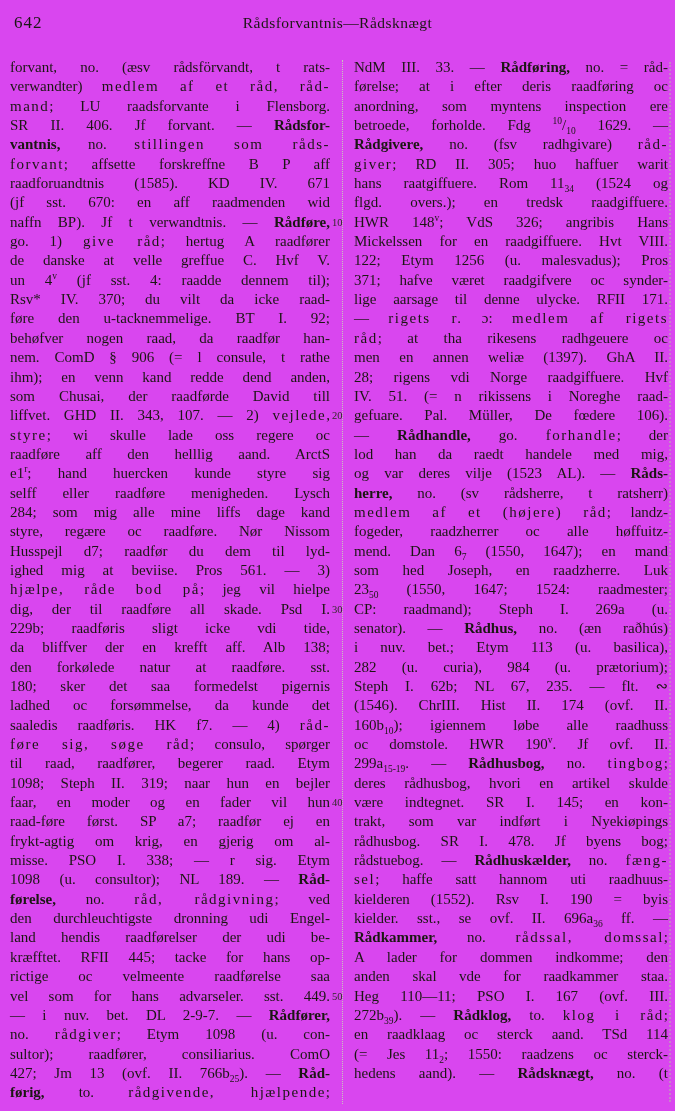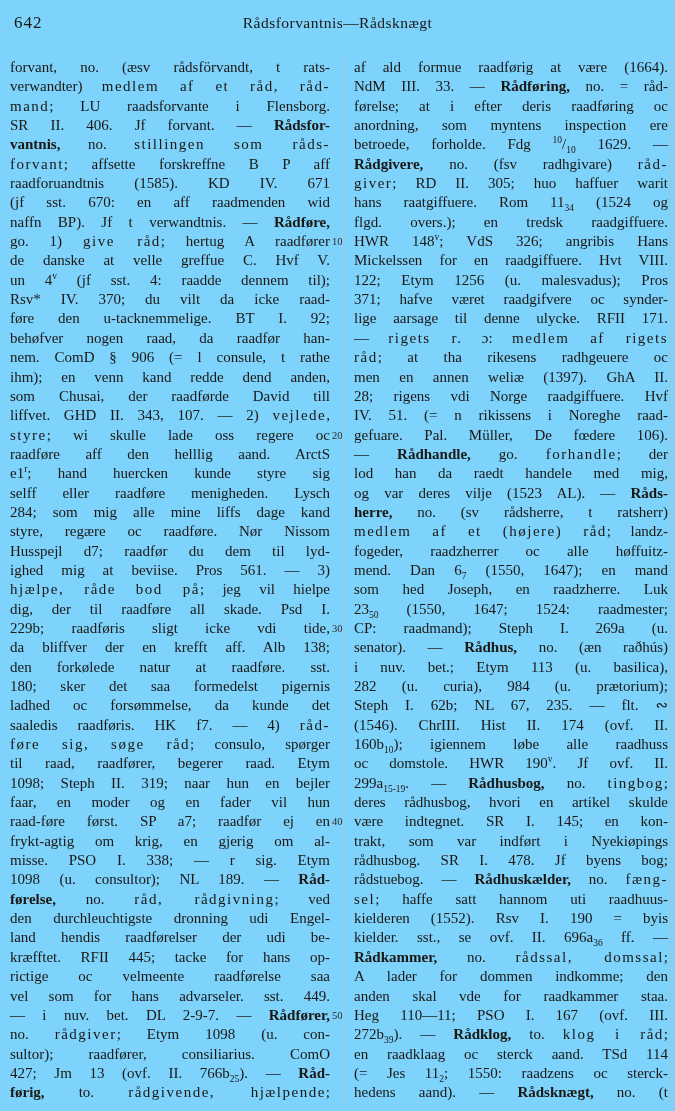--- a/index.html
+++ b/index.html
@@ -4,21 +4,21 @@
 <style>
   html, body { margin: 0; padding: 0; }
   body {
     width: 675px; height: 1111px;
     background: #e9e7e2;
     font-family: "Liberation Serif", "DejaVu Serif", serif;
   }
   .page {
     position: relative;
     width: 675px; height: 1111px;
-    background: #7dd3fc;
+    background: #d946ef;
     color: #1b1713;
     overflow: hidden;
   }
   .page-header {
     position: absolute; top: 10px; left: 0; right: 0; height: 28px;
   }
   .page-number {
     position: absolute; left: 14px; top: 3px;
     font-size: 17px; letter-spacing: 1px;
   }
@@ -128,21 +128,20 @@
         <div class="line"><span class="run-n">kræfftet. RFII 445; tacke for hans op-</span></div>
         <div class="line"><span class="run-n">rictige oc velmeente raadførelse saa</span></div>
         <div class="line"><span class="run-n">vel som for hans advarseler. sst. 449.</span></div>
         <div class="line"><span class="run-n">— i nuv. bet. DL 2-9-7. — </span><span class="run-b">Rådfører,</span></div>
         <div class="line"><span class="run-n">no. </span><span class="run-g">rådgiver</span><span class="run-n">; Etym 1098 (u. con-</span></div>
         <div class="line"><span class="run-n">sultor); raadfører, consiliarius. ComO</span></div>
         <div class="line"><span class="run-n">427; Jm 13 (ovf. II. 766b</span><span class="run-sub">25</span><span class="run-n">). — </span><span class="run-b">Råd-</span></div>
         <div class="line"><span class="run-b">førig,</span><span class="run-n"> to. </span><span class="run-g">rådgivende, hjælpende</span><span class="run-n">;</span></div>
       </div>
     <div class="column right" id="col-right">
-        <div class="line"><span class="run-n">af ald formue raadførig at være (1664).</span></div>
         <div class="line"><span class="run-n">NdM III. 33. — </span><span class="run-b">Rådføring,</span><span class="run-n"> no. = råd-</span></div>
         <div class="line"><span class="run-n">førelse; at i efter deris raadføring oc</span></div>
         <div class="line"><span class="run-n">anordning, som myntens inspection ere</span></div>
         <div class="line"><span class="run-n">betroede, forholde. Fdg </span><span class="run-sup">10</span><span class="run-n">/</span><span class="run-sub">10</span><span class="run-n"> 1629. —</span></div>
         <div class="line"><span class="run-b">Rådgivere,</span><span class="run-n"> no. (fsv radhgivare) </span><span class="run-g">råd-</span></div>
         <div class="line"><span class="run-g">giver</span><span class="run-n">; RD II. 305; huo haffuer warit</span></div>
         <div class="line"><span class="run-n">hans raatgiffuere. Rom 11</span><span class="run-sub">34</span><span class="run-n"> (1524 og</span></div>
         <div class="line"><span class="run-n">flgd. overs.); en tredsk raadgiffuere.</span></div>
         <div class="line"><span class="run-n">HWR 148</span><span class="run-sup">v</span><span class="run-n">; VdS 326; angribis Hans</span><span class="marker">10</span></div>
         <div class="line"><span class="run-n">Mickelssen for en raadgiffuere. Hvt VIII.</span></div>

